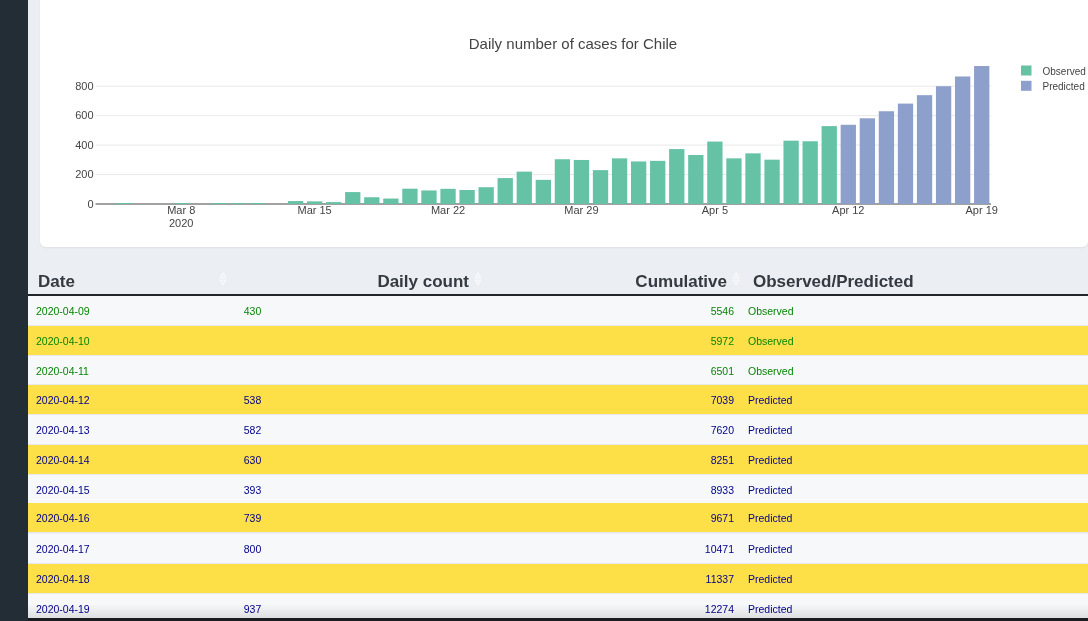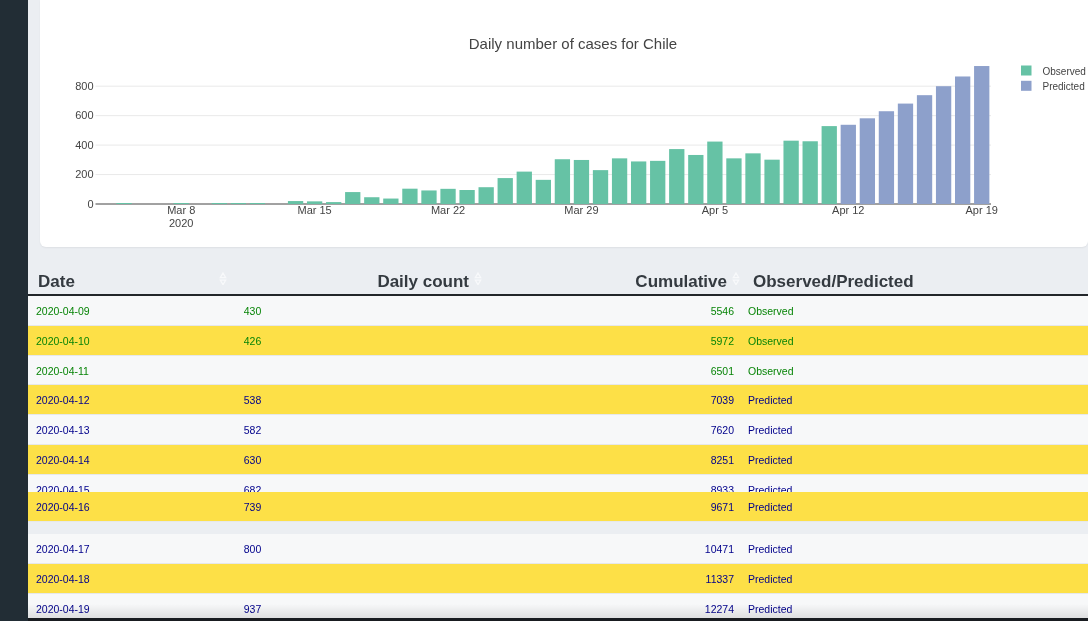--- a/index.html
+++ b/index.html
@@ -118,21 +118,20 @@
 </div>
 <div class="tbody">
 <div class="row odd grn" style="top:0.0px">
 <span class="c1">2020-04-09</span>
       <span class="c2">430</span>
       <span class="c3">5546</span>
       <span class="c4">Observed</span>
     </div>
 <div class="row even grn" style="top:29.8px">
 <span class="c1">2020-04-10</span>
-      <span class="c2">426</span>
       <span class="c3">5972</span>
       <span class="c4">Observed</span>
     </div>
 <div class="row odd grn" style="top:59.6px">
 <span class="c1">2020-04-11</span>
       <span class="c3">6501</span>
       <span class="c4">Observed</span>
     </div>
 <div class="row even nvy" style="top:89.4px">
 <span class="c1">2020-04-12</span>
@@ -147,25 +146,25 @@
       <span class="c4">Predicted</span>
     </div>
 <div class="row even nvy" style="top:149.0px">
 <span class="c1">2020-04-14</span>
       <span class="c2">630</span>
       <span class="c3">8251</span>
       <span class="c4">Predicted</span>
     </div>
 <div class="row odd nvy" style="top:178.8px">
 <span class="c1">2020-04-15</span>
-      <span class="c2">682</span>
+      <span class="c2">393</span>
       <span class="c3">8933</span>
       <span class="c4">Predicted</span>
     </div>
-<div class="row even nvy" style="top:196px">
+<div class="row even nvy" style="top:207px">
 <span class="c1">2020-04-16</span>
       <span class="c2">739</span>
       <span class="c3">9671</span>
       <span class="c4">Predicted</span>
     </div>
 <div class="row odd nvy" style="top:238.4px">
 <span class="c1">2020-04-17</span>
       <span class="c2">800</span>
       <span class="c3">10471</span>
       <span class="c4">Predicted</span>

